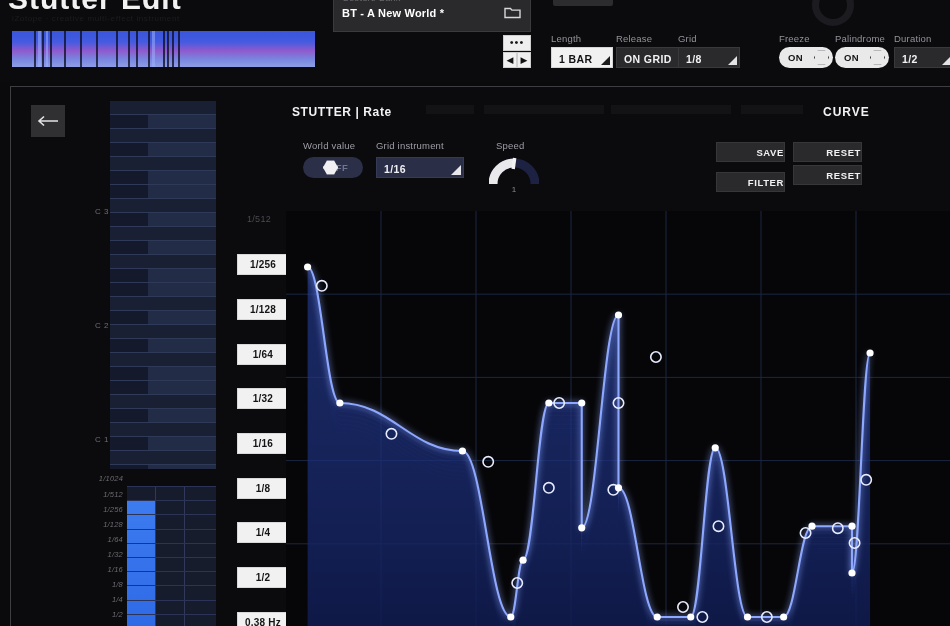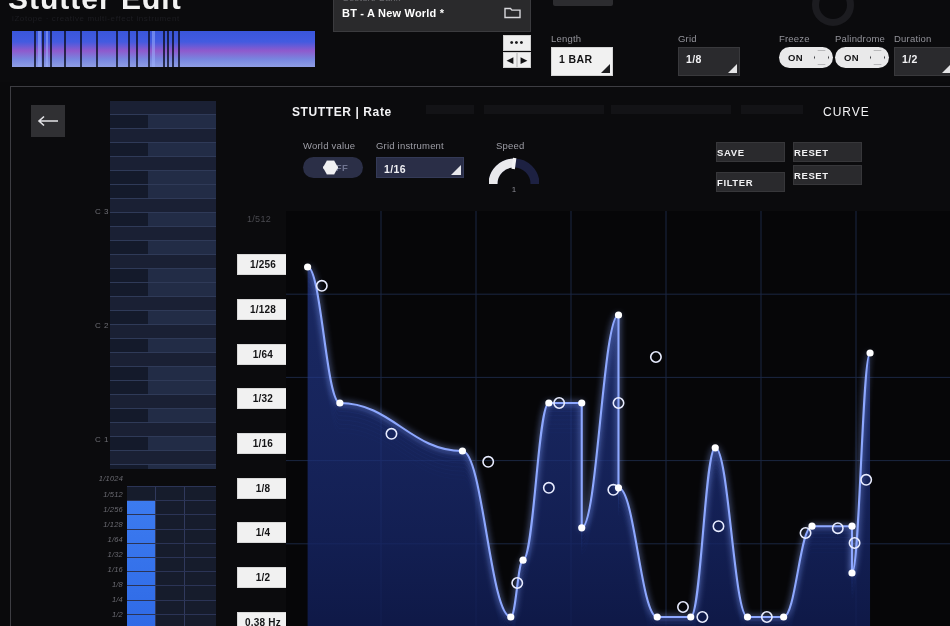--- a/index.html
+++ b/index.html
@@ -83,21 +83,21 @@
   }
   #ring-ghost{
     position:absolute; left:812px; top:-16px; width:42px;height:42px;
     border:7px solid #1c1c20; border-radius:50%;
   }
 
   
   .param{ position:absolute; top:33px; }
   .param .plabel{ font-size:9.5px; color:#93939a; letter-spacing:.2px; margin-bottom:3px; }
   .param .pbox{
-    position:relative; height:29px; background:#2a2a2d;
+    position:relative; height:21px; background:#2a2a2d;
     color:#f2f2f4; font-size:10.5px; font-weight:700; letter-spacing:.4px;
     padding:5px 0 0 7px; border:1px solid #39393c;
   }
   .param .pbox .corner{
     position:absolute; right:2px; bottom:2px; width:0;height:0;
     border-left:9px solid transparent; border-bottom:9px solid #e4e4e6;
   }
   .param.white .pbox{ background:#f1f1f1; color:#131315; border-color:#d5d5d5; }
   .param.white .pbox .corner{ border-bottom-color:#1c1c1e; }
 
@@ -149,21 +149,21 @@
     background:linear-gradient(to bottom,#3c7bf0,#2f6ae6); }
   #rategrid .gl-v{ position:absolute; top:0; bottom:0; width:1px; background:#2a3category; }
   #rategrid .gl-h{ position:absolute; left:0; right:0; height:1px; background:#2c3category; }
 
   
   #stutter-title{
     position:absolute; left:281px; top:18px; font-size:12px; font-weight:700;
     color:#f3f3f5; letter-spacing:.6px;
   }
   #curve-title{
-    position:absolute; left:812px; top:18px; font-size:12px; font-weight:400;
+    position:absolute; left:812px; top:18px; font-size:12px; font-weight:700;
     color:#f3f3f5; letter-spacing:1px;
   }
   .ghostbar{ position:absolute; top:18px; height:9px; background:#131316; }
 
   .sub-label{ position:absolute; font-size:9.5px; color:#9e9ea6; letter-spacing:.2px; }
 
   #freevalue-pill{ position:absolute; left:292px; top:70px; width:60px; }
   #freevalue-pill .toggle-pill{ width:60px; background:#2b2f47; color:#6f7490; }
   #freevalue-pill .toggle-pill .hex{ background:#f0f0f2; border-color:#f0f0f2; left:4px; right:auto; }
   #freevalue-pill .toggle-pill span{ margin-left:16px; }
@@ -179,21 +179,21 @@
   }
 
   #speed-knob{ position:absolute; left:478px; top:64px; width:50px; height:34px; }
   #speed-val{ position:absolute; left:478px; top:98px; width:50px; text-align:center;
     font-size:8px; color:#8a8a92; }
 
   
   .abtn{
     position:absolute; width:69px; height:20px; background:#2a2a2d; border:1px solid #37373a;
     color:#f1f1f3; font-size:9.5px; font-weight:700; letter-spacing:.6px;
-    text-align:left; line-height:19px;
+    text-align:right; line-height:19px;
   }
 
   
   #graph{
     position:absolute; left:275px; top:124px; width:665px; height:416px;
     background:#060608; overflow:hidden;
   }
   #graph svg{ display:block; }
 
   
@@ -255,20 +255,27 @@
   <div id="ring-ghost"></div>
 
   <div class="param white" style="left:551px;width:62px">
     <div class="plabel">Length</div>
     <div class="pbox">
       <span>1 BAR</span>
       <span class="corner"></span>
     </div>
   </div>
 
+  <div class="param" style="left:616px;width:90px">
+    <div class="plabel">Release</div>
+    <div class="pbox">
+      <span>ON GRID</span>
+      <span class="corner"></span>
+    </div>
+  </div>
 
   <div class="param" style="left:678px;width:62px">
     <div class="plabel">Grid</div>
     <div class="pbox">
       <span>1/8</span>
       <span class="corner"></span>
     </div>
   </div>
 
   <div class="param" style="left:779px;width:56px">

